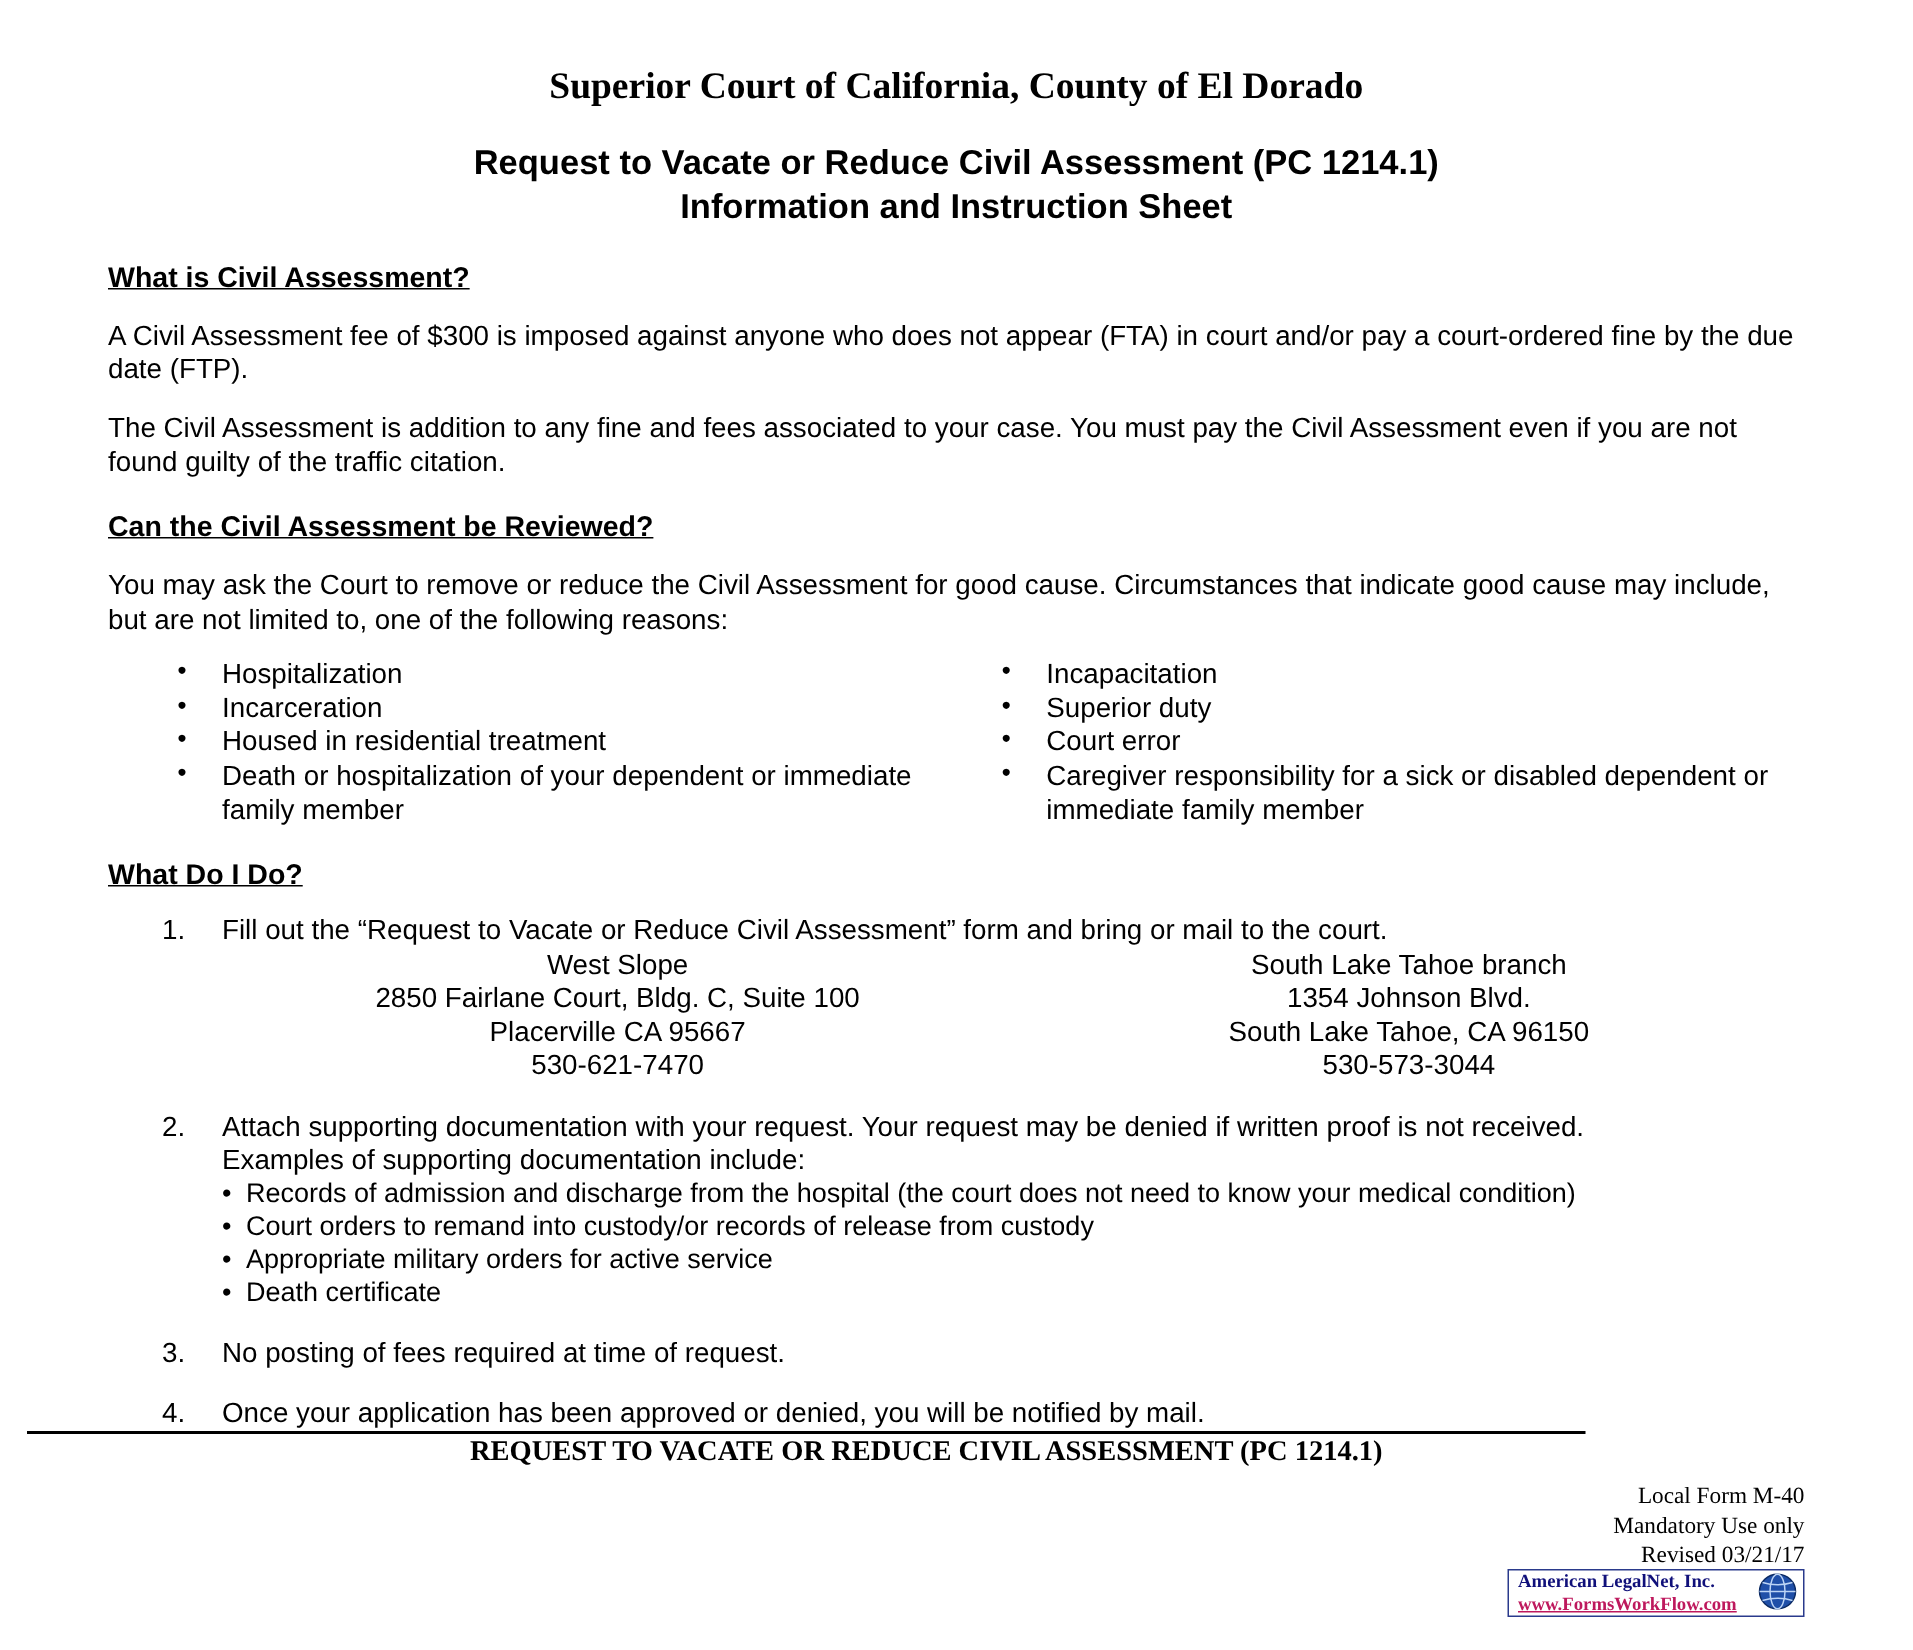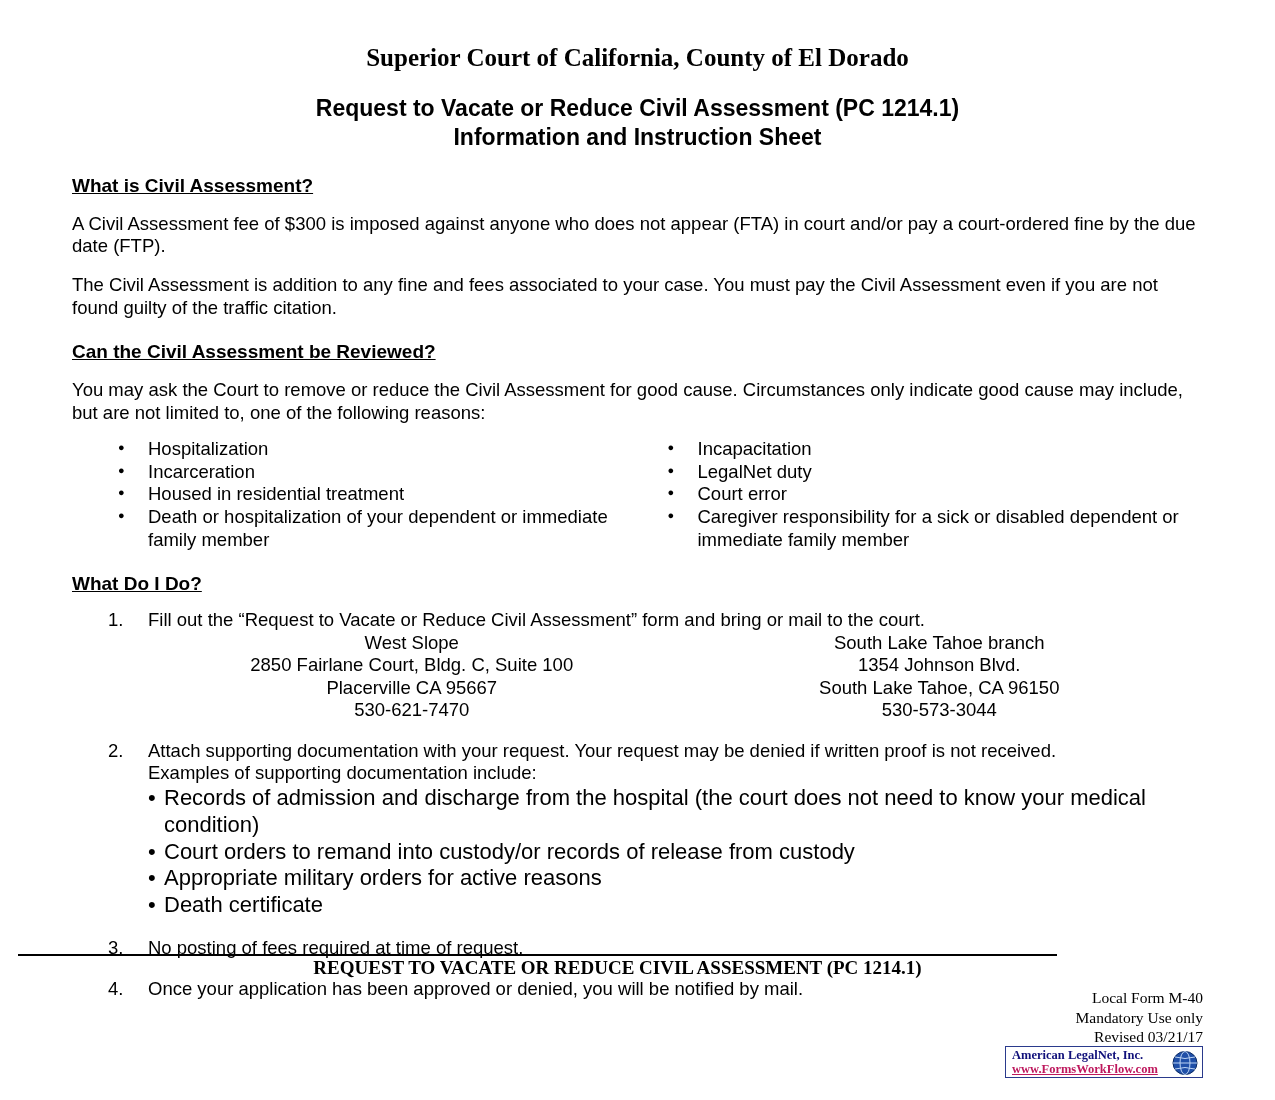--- a/index.html
+++ b/index.html
@@ -107,21 +107,21 @@
   .addr-block .acol div {
     font-size: 18.5px;
     line-height: 1.22;
   }
   ul.sub-bul {
     list-style: none;
     margin: 0;
     padding: 0;
   }
   ul.sub-bul li {
-    font-size: 22px;
+    font-size: 18px;
     line-height: 1.22;
     position: relative;
     padding-left: 16px;
   }
   ul.sub-bul li::before {
     content: "\2022";
     position: absolute;
     left: 0;
     top: 0;
   }
@@ -154,21 +154,21 @@
   }
   .stamp {
     position: absolute;
     left: 1005px;
     top: 1046px;
     width: 196px;
     height: 30px;
     border: 1px solid #2a3a8c;
     background: #ffffff;
     display: flex;
-    align-items: flex-end;
+    align-items: flex-start;
   }
   .stamp .lines {
     flex: 1;
     padding-left: 6px;
     font-family: "Liberation Serif", serif;
     font-size: 12.5px;
     line-height: 1.18;
     font-weight: bold;
     color: #10107a;
   }
@@ -197,35 +197,35 @@
     <div>Information and Instruction Sheet</div>
   </div>
 
   <div class="sec-head">What is Civil Assessment?</div>
 
   <p class="body-text">A Civil Assessment fee of $300 is imposed against anyone who does not appear (FTA) in court and/or pay a court-ordered fine by the due date (FTP).</p>
   <p class="body-text">The Civil Assessment is addition to any fine and fees associated to your case. You must pay the Civil Assessment even if you are not found guilty of the traffic citation.</p>
 
   <div class="sec-head">Can the Civil Assessment be Reviewed?</div>
 
-  <p class="body-text">You may ask the Court to remove or reduce the Civil Assessment for good cause.  Circumstances only indicate good cause may include, but are not limited to, one of the following reasons:</p>
+  <p class="body-text">You may ask the Court to remove or reduce the Civil Assessment for good cause.  Circumstances that indicate good cause may include, but are not limited to, one of the following reasons:</p>
 
   <div class="reasons">
     <div class="col left">
       <ul class="bul">
         <li>Hospitalization</li>
         <li>Incarceration</li>
         <li>Housed in residential treatment</li>
         <li>Death or hospitalization of your dependent or immediate family member</li>
       </ul>
     </div>
     <div class="col right">
       <ul class="bul">
         <li>Incapacitation</li>
-        <li>LegalNet duty</li>
+        <li>Superior duty</li>
         <li>Court error</li>
         <li>Caregiver responsibility for a sick or disabled dependent or immediate family member</li>
       </ul>
     </div>
   </div>
 
   <div class="sec-head">What Do I Do?</div>
 
   <ol class="steps">
     <li>
@@ -247,21 +247,21 @@
       </div>
     </li>
 
     <li>
       <span class="num">2.</span>
       <span>Attach supporting documentation with your request. Your request may be denied if written proof is not received.</span>
       <div>Examples of supporting documentation include:</div>
       <ul class="sub-bul">
         <li>Records of admission and discharge from the hospital (the court does not need to know your medical condition)</li>
         <li>Court orders to remand into custody/or records of release from custody</li>
-        <li>Appropriate military orders for active reasons</li>
+        <li>Appropriate military orders for active service</li>
         <li>Death certificate</li>
       </ul>
     </li>
 
     <li>
       <span class="num">3.</span>
       <span>No posting of fees required at time of request.</span>
     </li>
 
     <li>

